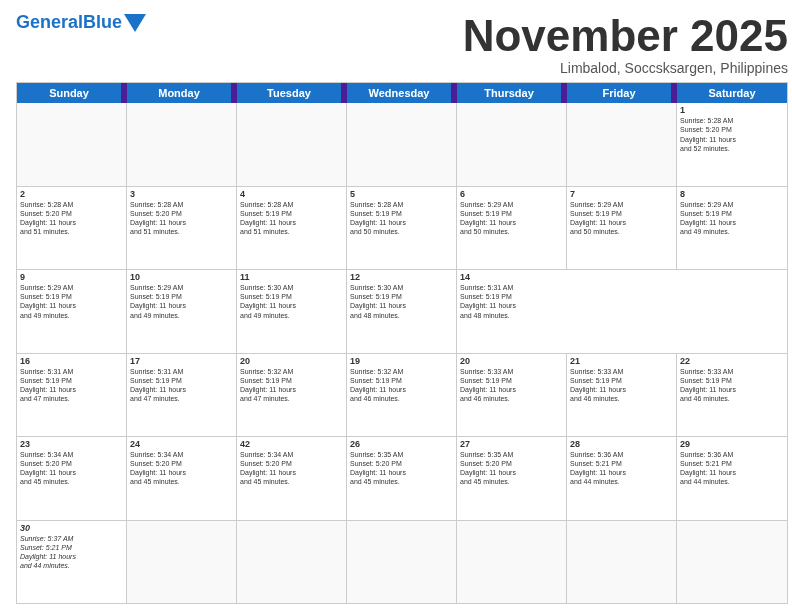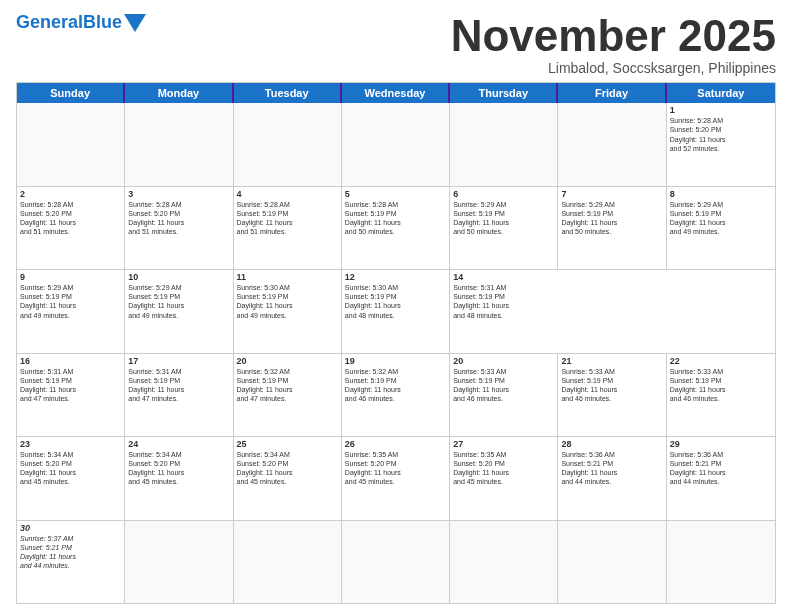--- a/index.html
+++ b/index.html
@@ -6,21 +6,21 @@
     body {
       width: 792px;
       height: 612px;
       font-family: Arial, sans-serif;
       background: #fff;
       overflow: hidden;
     }
     .page {
       width: 792px;
       height: 612px;
-      padding: 12px 16px 8px 16px;
+      padding: 12px 4px 8px 16px;
       display: flex;
       flex-direction: column;
     }
     .header {
       display: flex;
       align-items: flex-start;
       justify-content: space-between;
       margin-bottom: 6px;
     }
     .logo {
@@ -60,21 +60,21 @@
       display: grid;
       grid-template-columns: repeat(7, 1fr);
       background: #1a73c8;
     }
     .cal-header-cell {
       color: #fff;
       font-size: 11px;
       font-weight: bold;
       padding: 4px 4px;
       text-align: center;
-      border-right: 2px solid #4c1d95;
+      border-right: 6px solid #4c1d95;
     }
     .cal-header-cell:last-child { border-right: none; }
     .cal-body {
       flex: 1;
       display: flex;
       flex-direction: column;
     }
     .cal-row {
       display: grid;
       grid-template-columns: repeat(7, 1fr);
@@ -302,21 +302,21 @@
 and 45 minutes.</div>
           </div>
           <div class="cal-cell">
             <span class="day-num">24</span>
             <div class="cell-text" style="white-space: pre-line;">Sunrise: 5:34 AM
 Sunset: 5:20 PM
 Daylight: 11 hours
 and 45 minutes.</div>
           </div>
           <div class="cal-cell">
-            <span class="day-num">25</span>
+            <span class="day-num">42</span>
             <div class="cell-text" style="white-space: pre-line;">Sunrise: 5:34 AM
 Sunset: 5:20 PM
 Daylight: 11 hours
 and 45 minutes.</div>
           </div>
           <div class="cal-cell">
             <span class="day-num">26</span>
             <div class="cell-text" style="white-space: pre-line;">Sunrise: 5:35 AM
 Sunset: 5:20 PM
 Daylight: 11 hours

